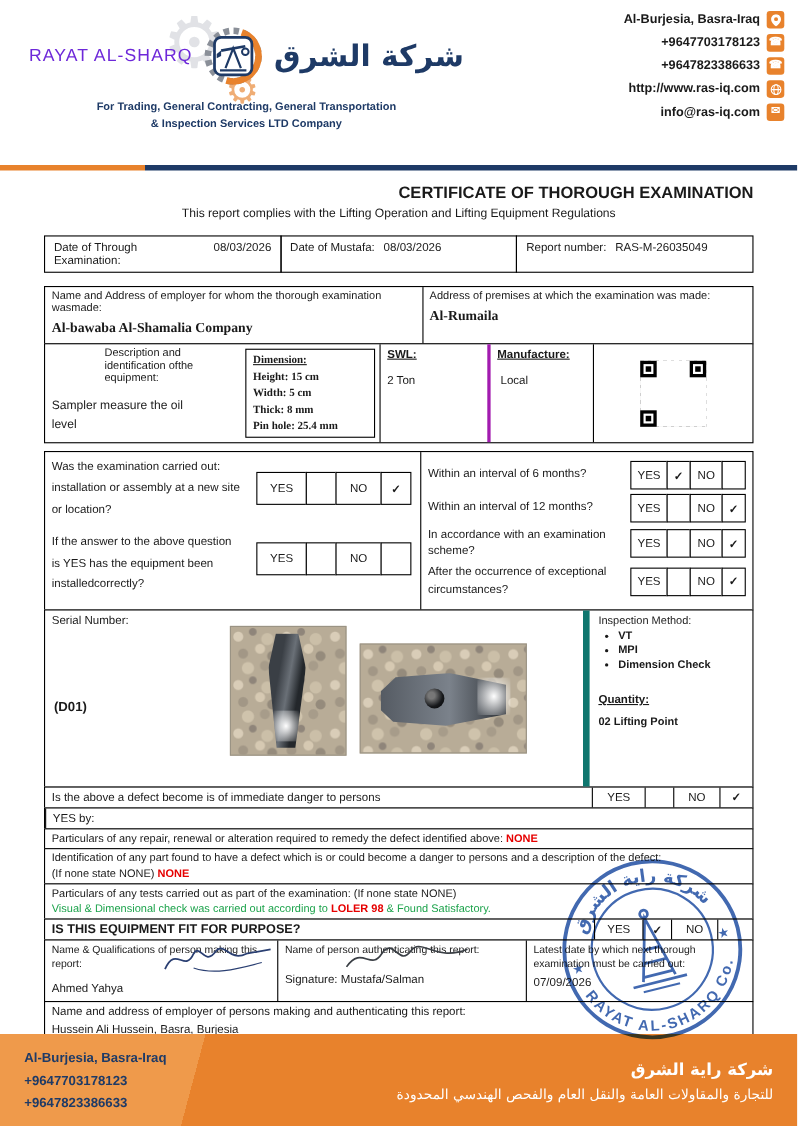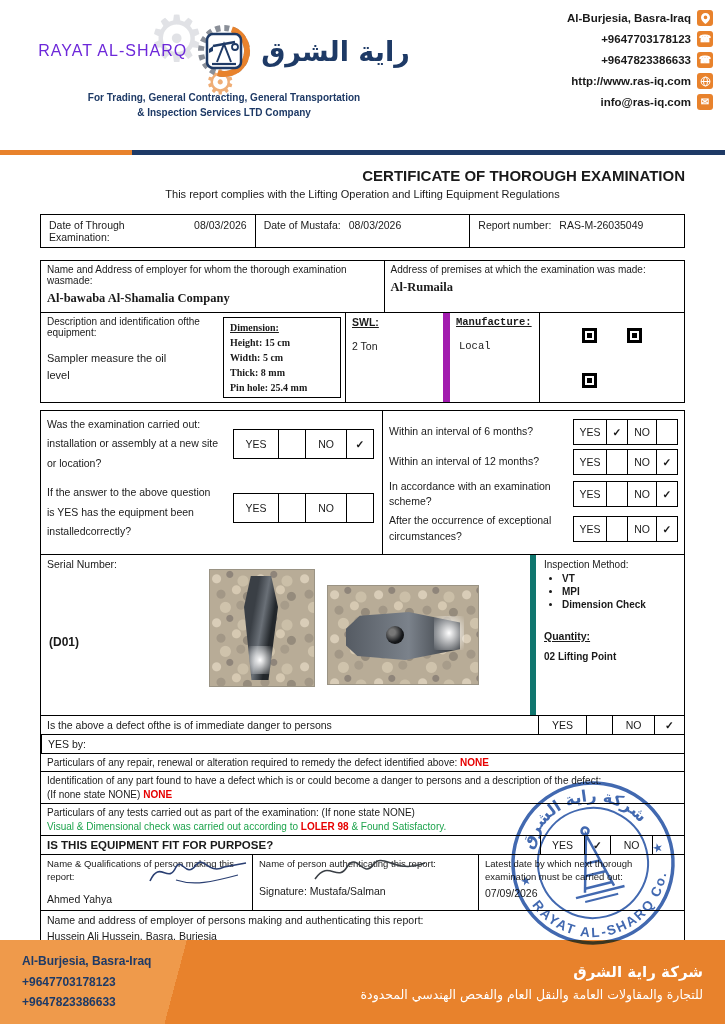--- a/index.html
+++ b/index.html
@@ -34,27 +34,27 @@
   .dcell:first-child { margin-left:0; }
 
   .emp-row { display:flex; margin-top:12px; }
   .emp-left { flex:1.15; border-right:1px solid #000; padding:3px 6px 6px; }
   .emp-right { flex:1; padding:3px 6px 6px; }
   .emp-label { font-size:10px; }
   .emp-value { margin-top:5px; }
 
   .eq-row { display:flex; min-height:84px; }
   .eq-desc { width:178px; padding:3px 6px; }
-  .eq-desc-label { font-size:10px; }
+  .eq-desc-label { font-size:10px;margin-left:48px; }
   .eq-desc-value { margin-top:12px; font-size:11px; width:130px; line-height:1.5; }
   .eq-dim { width:126px; padding:2px;font-family:Liberation Serif, serif; }
   .dimbox { border:1px solid #000; margin:2px; padding:2px 6px; font-weight:bold; font-size:10px; line-height:1.5; }
   .u { text-decoration:underline; }
   .eq-swl { width:98px; border-left:1px solid #000; padding:3px 6px; }
-  .eq-manu { width:96px; border-left:7px solid #a21caf; padding:3px 6px;font-family:Liberation Mono, monospace; }
+  .eq-manu { width:96px; border-left:3px solid #a21caf; padding:3px 6px; }
   .eq-val { margin-top:12px; }
   .eq-qr { flex:1; border-left:1px solid #000; display:flex; align-items:center; justify-content:center; }
   .qr { width:60px; height:60px; position:relative; background-color:#fff;
         background-image:repeating-linear-gradient(0deg,#000 0 3px,#fff 3px 7px),repeating-linear-gradient(90deg,#000 0 3px,#fff 3px 7px);
         background-blend-mode:screen; }
   .qr-f { position:absolute; width:15px; height:15px; border:3px solid #000; background:#fff; }
   .qr-f::after { content:""; position:absolute; left:2px; top:2px; width:5px; height:5px; background:#000; }
   .qr-tl { left:0; top:0; } .qr-tr { right:0; top:0; } .qr-bl { left:0; bottom:0; }
 
   .exam { display:flex; margin-top:7px; }
@@ -162,21 +162,21 @@
         <svg class="emblem" width="54" height="54" viewBox="0 0 54 54">
           <circle cx="27" cy="27" r="23" fill="none" stroke="#8a8f98" stroke-width="6" stroke-dasharray="5 4"></circle>
           <circle cx="27" cy="27" r="23" fill="none" stroke="#E8822C" stroke-width="6" stroke-dasharray="70 300" transform="rotate(-70 27 27)"></circle>
           <rect x="10" y="10" width="34" height="34" rx="6" fill="#fff" stroke="#1E3A66" stroke-width="2.5"></rect>
           <path d="M20 38 L27 20 L34 38" fill="none" stroke="#1E3A66" stroke-width="2"></path>
           <path d="M16 22 L38 18" stroke="#1E3A66" stroke-width="2.4"></path>
           <path d="M16 22 l-4 3 v4 l4 -2 z" fill="#1E3A66"></path>
           <circle cx="38" cy="23" r="3" fill="none" stroke="#1E3A66" stroke-width="1.8"></circle>
           <path d="M15 40 H39" stroke="#1E3A66" stroke-width="2.2"></path>
         </svg>
-        <span class="company-ar">راية الشرق</span>
+        <span class="company-ar">شركة الشرق</span>
       </div>
       <div class="tagline">
         <div>For Trading, General Contracting, General Transportation</div>
         <div>&amp; Inspection Services LTD Company</div>
       </div>
     </div>
 
     <div class="contacts">
       <div class="contact-line">
         <span>Al-Burjesia, Basra-Iraq</span>
@@ -356,21 +356,21 @@
           <li>VT</li>
           <li>MPI</li>
           <li>Dimension Check</li>
         </ul>
         <div class="qty-label">Quantity:</div>
         <div class="qty-value">02 Lifting Point</div>
       </div>
     </div>
 
     <div class="sect rowflex">
-      <div class="rtext">Is the above a defect ofthe is of immediate danger to persons</div>
+      <div class="rtext">Is the above a defect become is of immediate danger to persons</div>
       <div class="colc" style="width:48px;">YES</div>
       <div class="colc chk" style="width:26px;"></div>
       <div class="colc" style="width:42px;">NO</div>
       <div class="colc chk" style="width:30px;">✓</div>
     </div>
 
     <div class="sect rowflex">
       <div class="notyet-right">YES by:</div>
     </div>
 

